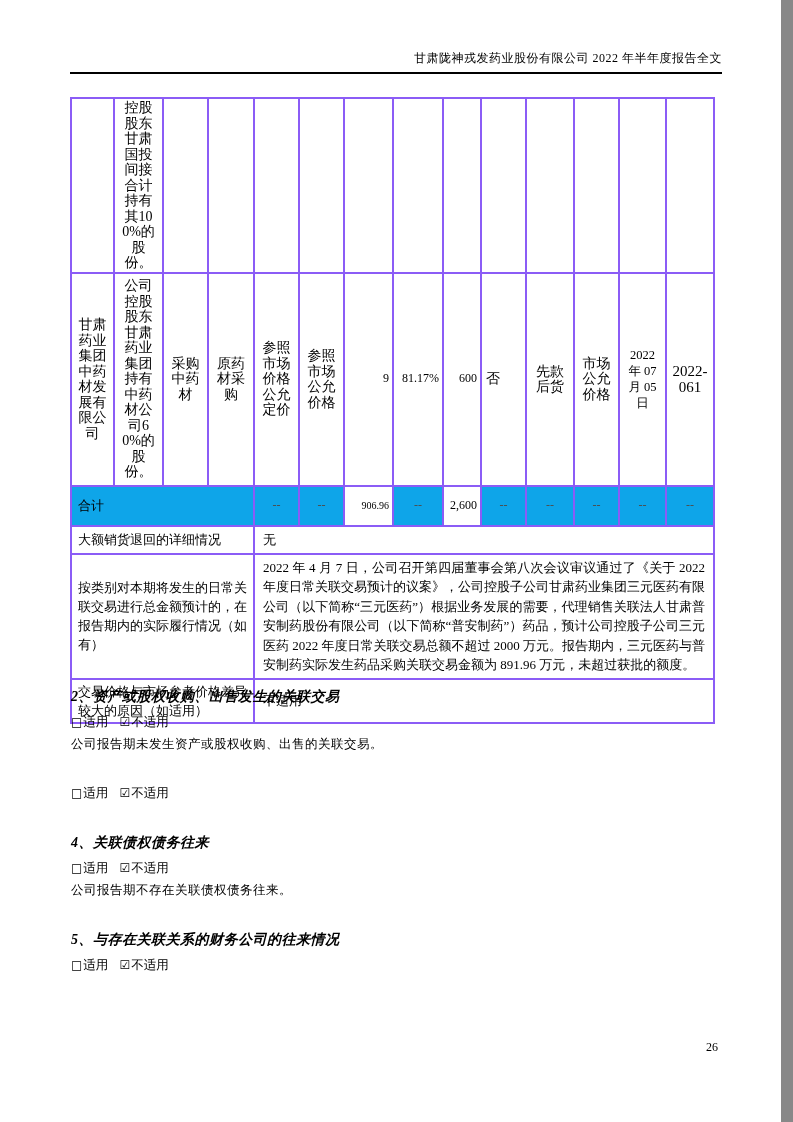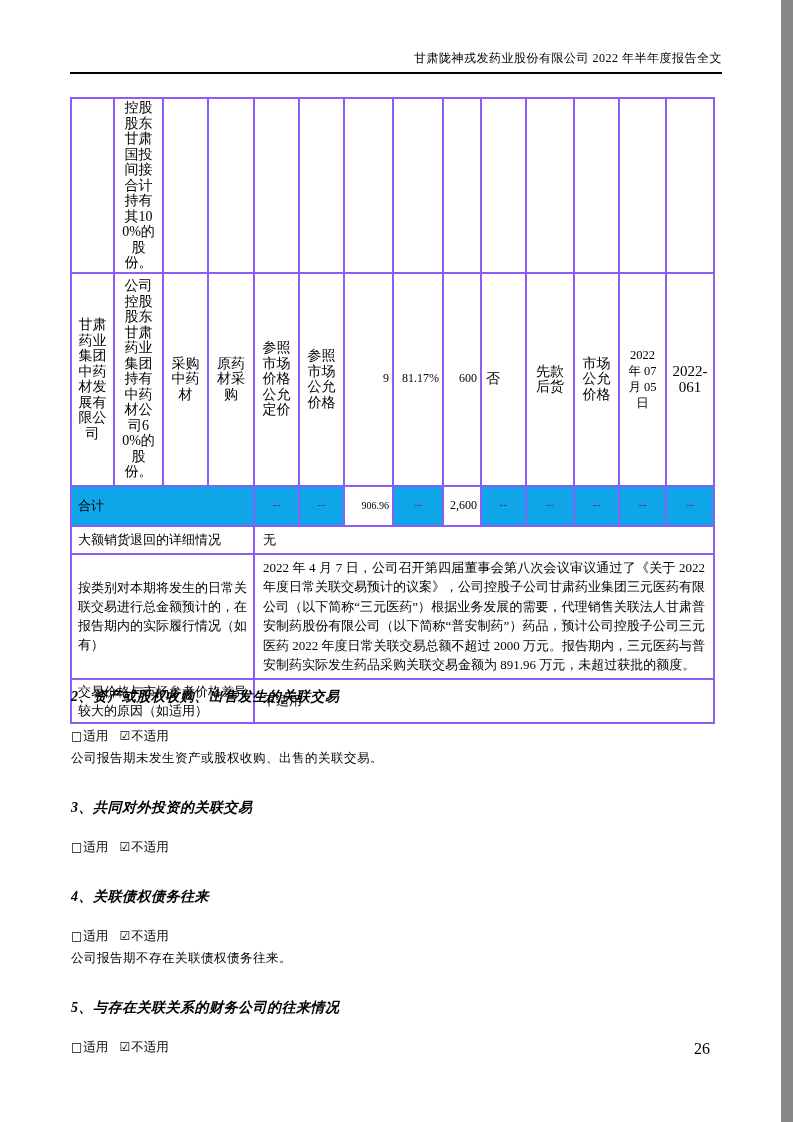--- a/index.html
+++ b/index.html
@@ -45,28 +45,28 @@
     text-align:justify;font-size:13px;line-height:19.5px;padding:3px 8px;
     word-break:break-all;
   }
   
   .sections{position:absolute;left:71px;top:688px;width:652px;}
   .sec-heading{
     font-size:14px;font-weight:bold;margin:0 0 0 0;line-height:18px;
     letter-spacing:.5px;
     font-style:italic;
   }
-  .check-line{font-size:12.5px;margin-top:22px;line-height:16px;}
+  .check-line{font-size:12.5px;margin-top:8px;line-height:16px;}
   .check-line .grp2{margin-left:8px;}
   .chk{font-family:"DejaVu Sans",sans-serif;font-size:12px;margin-right:1px;}
   .sec-body{font-size:12.5px;margin-top:6px;line-height:16px;letter-spacing:.5px;}
   .sec{margin-bottom:33px;}
   
   .page-number{
-    position:absolute;right:71px;top:1040px;font-size:16px;
+    position:absolute;right:63px;top:1040px;font-size:12px;
   }
 </style>
 </head>
 <body>
 
 <div class="page">
 
   <div class="doc-header">
     <span>甘肃陇神戎发药业股份有限公司 2022 年半年度报告全文</span>
   </div>
@@ -160,21 +160,20 @@
     <div class="sec">
       <div class="sec-heading">2、资产或股权收购、出售发生的关联交易</div>
       <div class="check-line">
         <span class="chk">□</span><span>适用</span>
         <span class="grp2"><span class="chk">☑</span><span>不适用</span></span>
       </div>
       <div class="sec-body">公司报告期未发生资产或股权收购、出售的关联交易。</div>
     </div>
 
     <div class="sec">
-      <div class="sec-heading">3、共同对外投资的关联交易</div>
       <div class="check-line">
         <span class="chk">□</span><span>适用</span>
         <span class="grp2"><span class="chk">☑</span><span>不适用</span></span>
       </div>
     </div>
 
     <div class="sec">
       <div class="sec-heading">4、关联债权债务往来</div>
       <div class="check-line">
         <span class="chk">□</span><span>适用</span>

